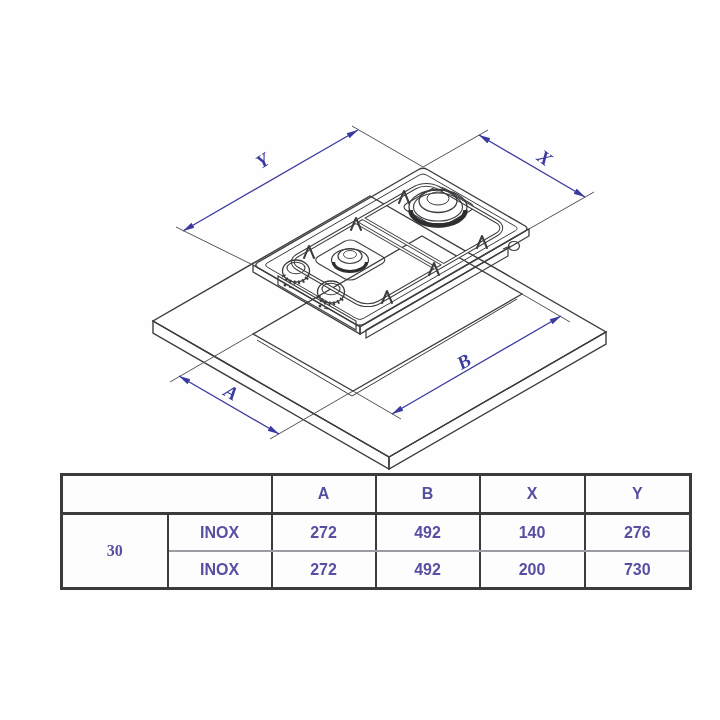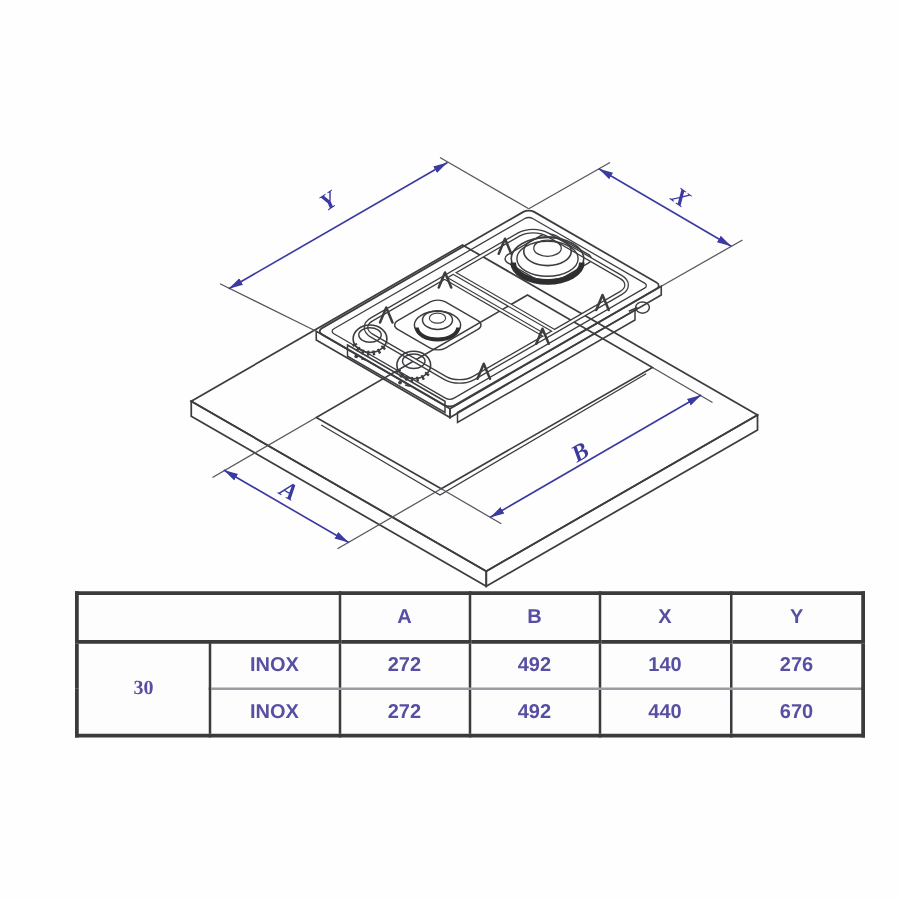--- a/index.html
+++ b/index.html
@@ -156,19 +156,19 @@
       <td>INOX</td>
       <td>272</td>
       <td>492</td>
       <td>140</td>
       <td>276</td>
     </tr>
     <tr class="body-row">
       <td>INOX</td>
       <td>272</td>
       <td>492</td>
-      <td>440</td>
-      <td>670</td>
+      <td>200</td>
+      <td>730</td>
     </tr>
   </tbody>
     </table>
 
 </div>
 
 </body></html>

